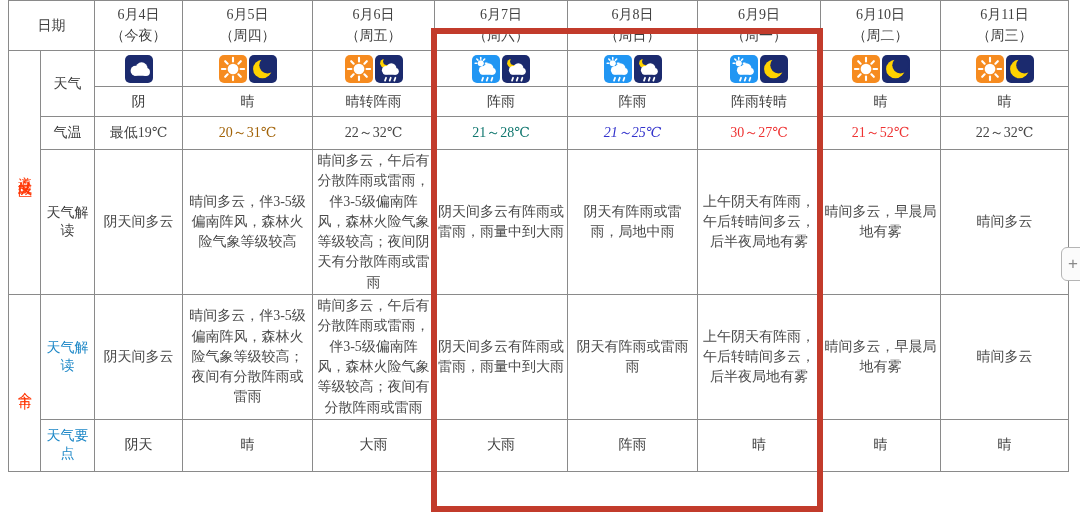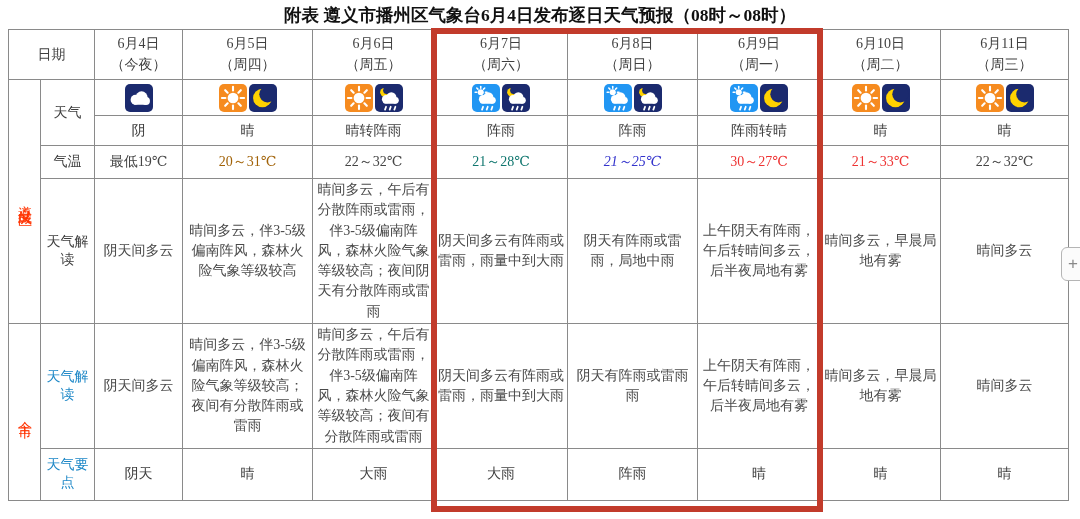--- a/index.html
+++ b/index.html
@@ -26,21 +26,20 @@
         border:6px solid #c23b2b;box-sizing:border-box;pointer-events:none;z-index:5;}
   .expand-btn{position:absolute;left:1061px;top:247px;width:28px;height:34px;
         border:1px solid #b5b5b5;border-radius:6px;background:#fbfbfb;color:#888;
         font-size:17px;line-height:30px;text-align:left;padding:0 0 0 6px;cursor:pointer;
         font-family:"Liberation Sans",sans-serif;}
 </style>
 </head>
 <body>
 
 <div class="page">
-  <div class="title">附表 遵义市播州区气象台6月4日发布逐日天气预报（08时～08时）</div>
 
   <table class="forecast">
     <colgroup>
       <col style="width:32px">
         <col style="width:54px">
         <col style="width:88px">
         <col style="width:130px">
       <col style="width:122px">
         <col style="width:133px">
         <col style="width:130px">
@@ -266,21 +265,21 @@
     </tr>
 
     <tr class="r-temp">
       <td>气温</td>
       <td style="color: rgb(68, 68, 68);">最低19℃</td>
       <td style="color: #a16207;">20～31℃</td>
       <td style="color: rgb(68, 68, 68);">22～32℃</td>
       <td style="color: #0f766e;">21～28℃</td>
       <td style="color: rgb(51, 51, 204); font-style: italic;">21～25℃</td>
       <td style="color: rgb(238, 51, 51);">30～27℃</td>
-      <td style="color: rgb(238, 51, 51);">21～33℃</td>
+      <td style="color: rgb(238, 51, 51);">21～52℃</td>
       <td style="color: rgb(68, 68, 68);">22～32℃</td>
     </tr>
 
     <tr class="r-urban">
       <td>天气解读</td>
       <td class="interp">阴天间多云</td>
       <td class="interp">晴间多云，伴3-5级偏南阵风，森林火险气象等级较高</td>
       <td class="interp">晴间多云，午后有分散阵雨或雷雨，伴3-5级偏南阵风，森林火险气象等级较高；夜间阴天有分散阵雨或雷雨</td>
       <td class="interp">阴天间多云有阵雨或雷雨，雨量中到大雨</td>
       <td class="interp">阴天有阵雨或雷雨，局地中雨</td>

